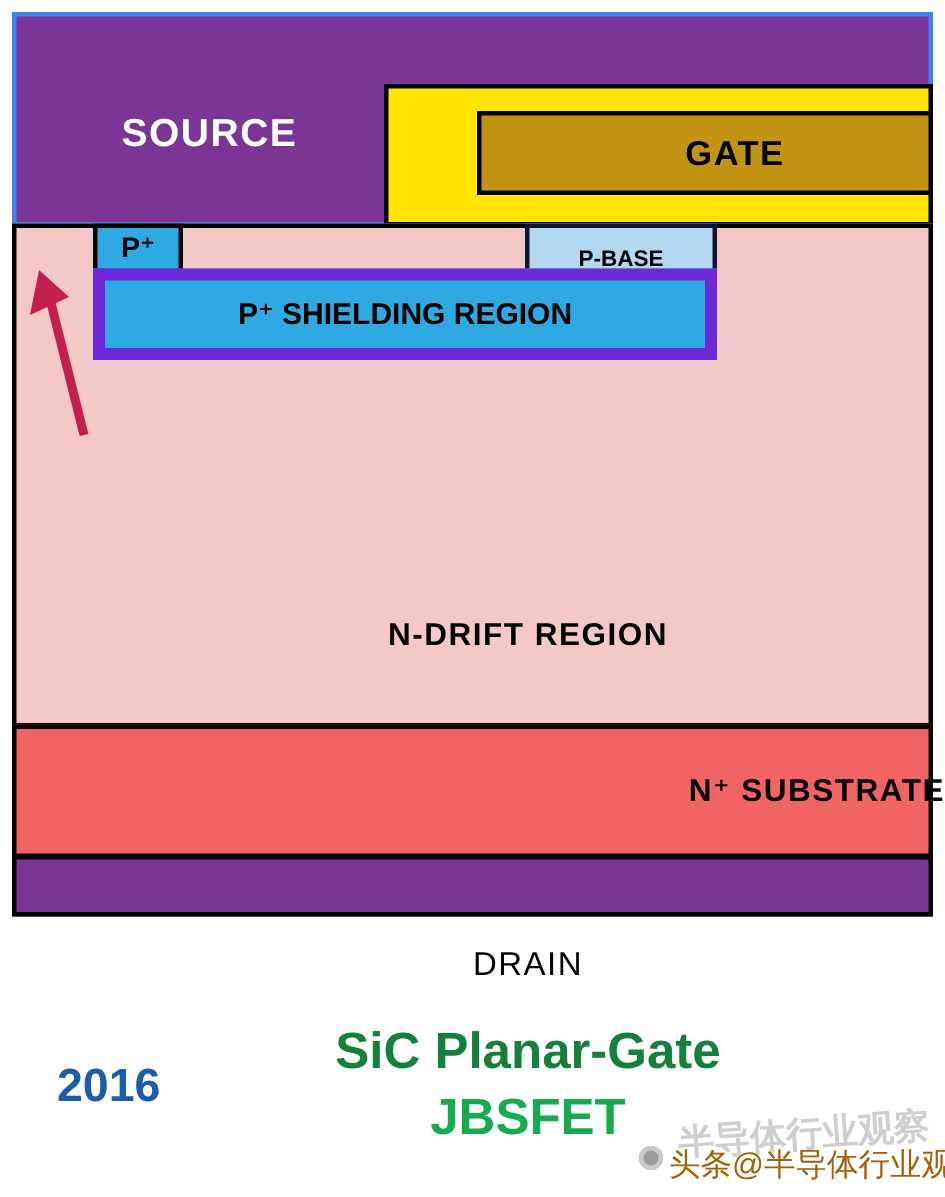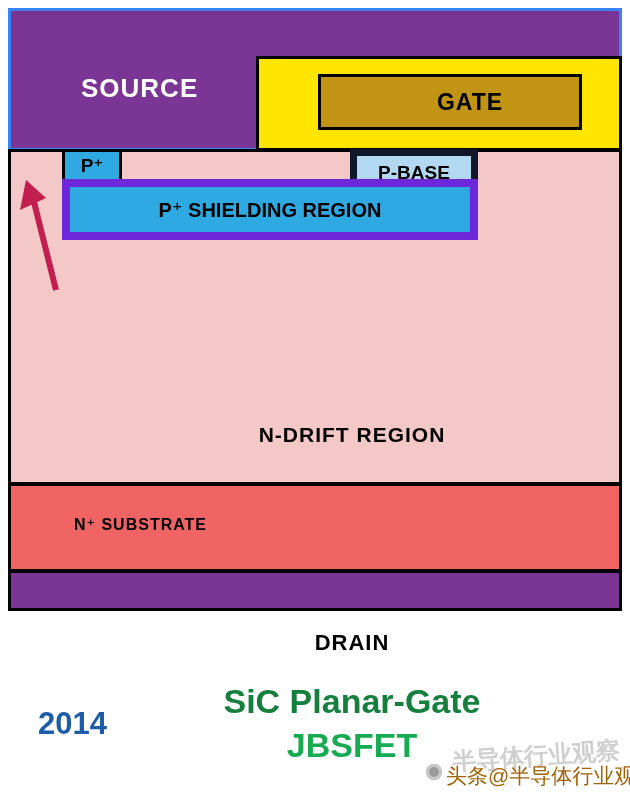--- a/index.html
+++ b/index.html
@@ -24,21 +24,21 @@
   }
   .source-label {
     position: absolute; left: 70px; top: 62px;
     color: #ffffff; font-size: 26px; font-weight: bold; letter-spacing: 1px;
   }
   .region-oxide {
     left: 256px; top: 56px; width: 366px; height: 95px;
     background: #FFE500; border: 3px solid #000;
   }
   .region-gate {
-    left: 318px; top: 74px; width: 264px; height: 56px;
+    left: 318px; top: 74px; width: 304px; height: 56px;
     background: #C29413; border: 3px solid #000;
     display: flex; align-items: center; justify-content: center;
   }
   .gate-label {
     color: #000; font-size: 23px; font-weight: bold; letter-spacing: 1px;
     padding-left: 40px;
   }
   .region-drift {
     left: 8px; top: 149px; width: 614px; height: 336px;
     background: #F5C8C8; border: 3px solid #000;
@@ -50,56 +50,56 @@
     color: #000; font-size: 19px; font-weight: bold;
   }
   .box-nsource {
     left: 120px; top: 149px; width: 232px; height: 33px;
     background: #F16464; border: 3px solid #000;
     display: flex; align-items: center; justify-content: center;
     color: #000; font-size: 19px; font-weight: bold;
   }
   .box-pbase {
     left: 350px; top: 149px; width: 128px; height: 47px;
-    background: #B3D9F2; border: 7px solid #0f172a;
+    background: #B3D9F2; border: 3px solid #0f172a;
     display: flex; align-items: center; justify-content: center;
-    color: #000; font-size: 19px; font-weight: bold;
+    color: #000; font-size: 15px; font-weight: bold;
   }
   .box-shield {
     left: 62px; top: 179px; width: 416px; height: 61px;
     background: #2FA9E1; border: 8px solid #6d28d9;
     display: flex; align-items: center; justify-content: center;
     color: #000; font-size: 20px; font-weight: bold;
   }
   .jbs-arrow { left: 14px; top: 178px; width: 52px; height: 116px; }
   .jbs-label {
     left: 20px; top: 288px;
     color: #C21E4F; font-size: 21px; font-weight: bold; letter-spacing: 0.5px;
   }
   .ndrift-label {
     left: 74px; top: 412px; width: 556px; text-align: center;
-    color: #000; font-size: 21px; font-weight: bold; letter-spacing: 1px; margin-top: 11px;
+    color: #000; font-size: 21px; font-weight: bold; letter-spacing: 1px;
   }
   .region-substrate {
     left: 8px; top: 483px; width: 614px; height: 89px;
     background: #F16464; border: 3px solid #000;
   }
   .substrate-label {
-    left: 74px; top: 515px; width: 556px; text-align: left;
-    color: #000; font-size: 16px; font-weight: bold; letter-spacing: 1px;
+    left: 74px; top: 515px; width: 556px; text-align: right;
+    color: #000; font-size: 21px; font-weight: bold; letter-spacing: 1px;
   }
   .region-drain-metal {
     left: 8px; top: 570px; width: 614px; height: 41px;
     background: #7B3594; border: 3px solid #000;
   }
 
   
   .drain-label {
     left: 74px; top: 630px; width: 556px; text-align: center;
-    color: #000; font-size: 22px; font-weight: bold; letter-spacing: 1px;
+    color: #000; font-size: 22px; font-weight: normal; letter-spacing: 1px;
   }
   .year-label {
     left: 38px; top: 706px;
     color: #1C5CA8; font-size: 31px; font-weight: bold;
   }
   .title-line1 {
     left: 74px; top: 682px; width: 556px; text-align: center;
     color: #15803d; font-size: 34px; font-weight: bold;
   }
   .title-line2 {
@@ -157,21 +157,21 @@
   </svg>
 
   <div class="abs ndrift-label">N-DRIFT REGION</div>
 
   <div class="abs region-substrate"></div>
   <div class="abs substrate-label">N⁺ SUBSTRATE</div>
 
   <div class="abs region-drain-metal"></div>
 
   <div class="abs drain-label">DRAIN</div>
-  <div class="abs year-label">2014</div>
+  <div class="abs year-label">2016</div>
   <div class="abs title-line1">SiC Planar-Gate</div>
   <div class="abs title-line2">JBSFET</div>
 
   <div class="abs wm-big">半导体行业观察</div>
   <div class="abs wm-logo"></div>
   <div class="abs wm-small">头条@半导体行业观察</div>
 
 </div>
 
 </body></html>

